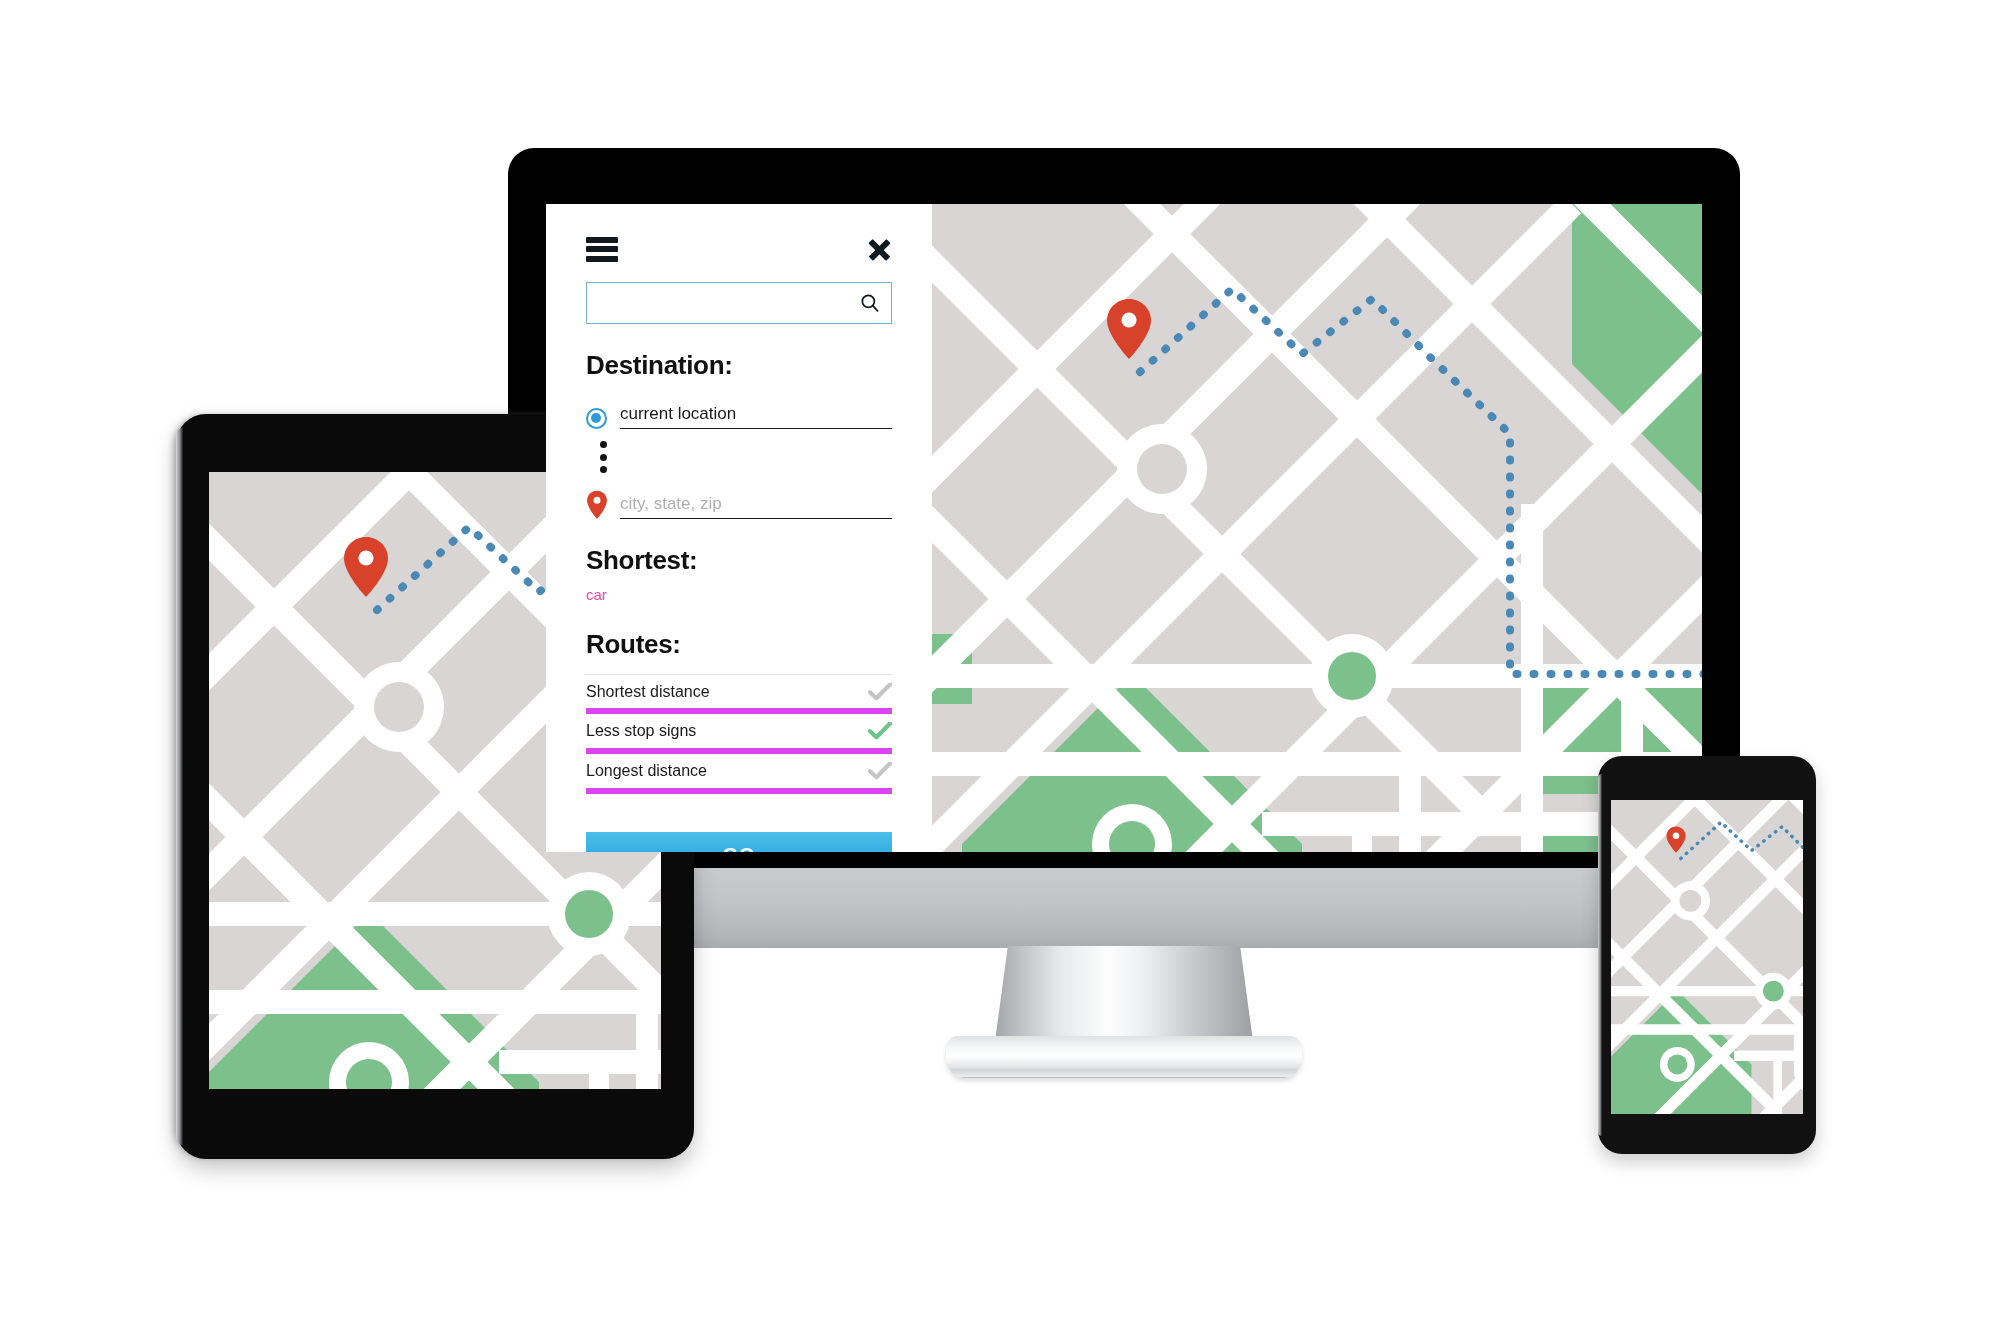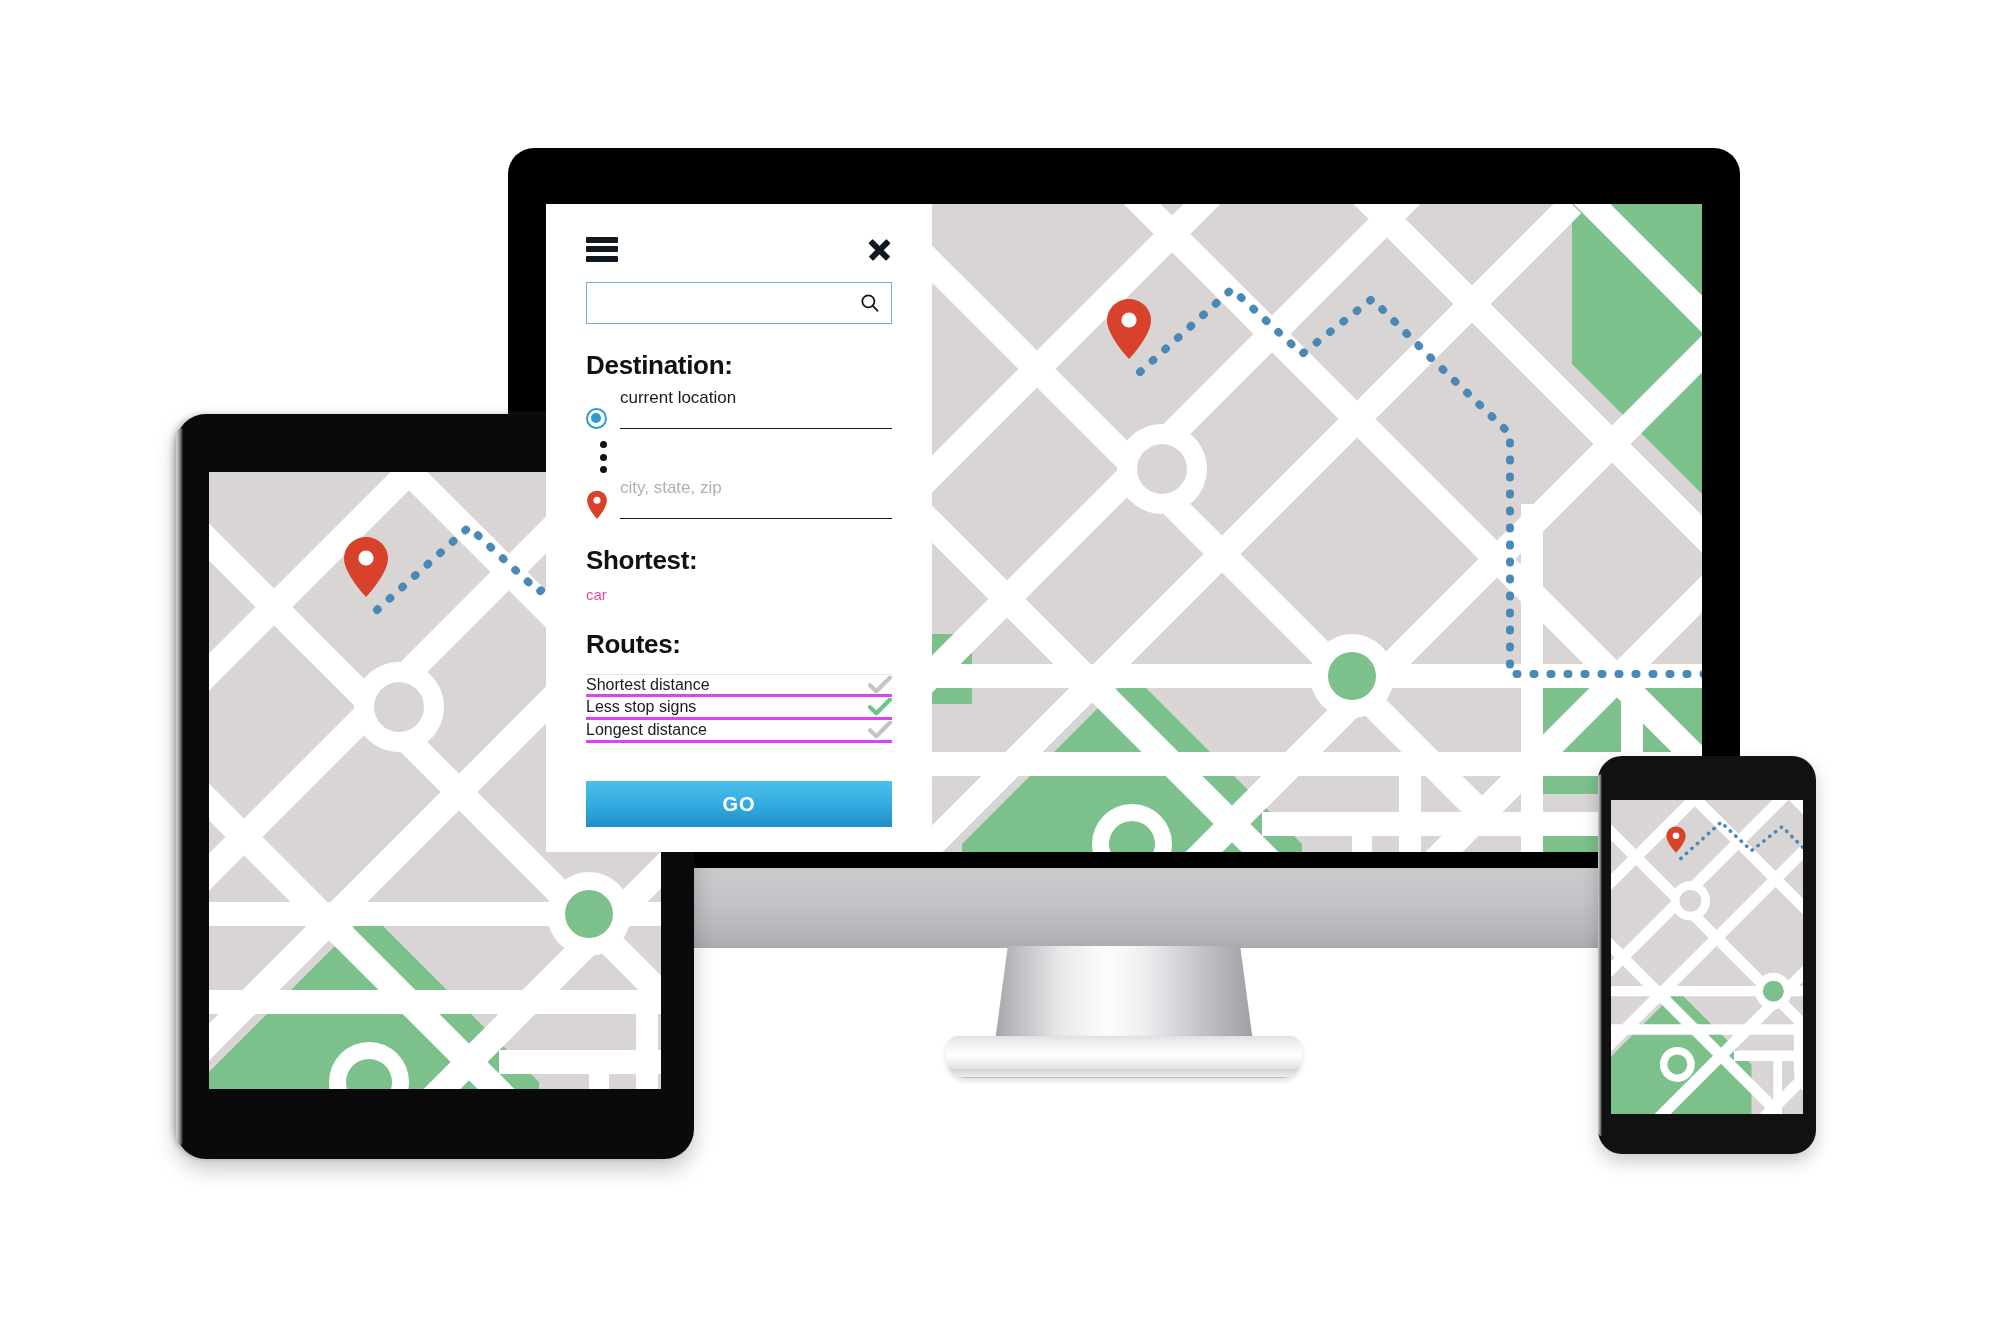--- a/index.html
+++ b/index.html
@@ -71,41 +71,41 @@
   #search-icon { width:22px; height:22px; flex:0 0 22px; }
 
   .section-title {
     font-size:26px; font-weight:bold; color:#111; letter-spacing:-0.3px;
     margin-top:26px; margin-bottom:14px;
   }
   #destination-rows { margin-top:2px; }
   .dest-row { display:flex; align-items:flex-end; height:34px; }
   .dest-marker { width:34px; flex:0 0 34px; display:flex; align-items:center; justify-content:flex-start; }
   .dest-line {
-    flex:1; border-bottom:1.5px solid #1a1a1a; padding-bottom:20px;
+    flex:1; border-bottom:1.5px solid #1a1a1a; padding-bottom:4px;
     font-size:17px; color:#1a1a1a;
   }
   .dest-line.placeholder { color:#b0b0b0; border-bottom-color:#1a1a1a; }
   #radio-icon {
     width:21px; height:21px; border-radius:50%; background:#fff;
     border:2.5px solid #2e9bd6; position:relative;
   }
   #radio-icon:after {
     content:""; position:absolute; left:3px; top:3px; width:10px; height:10px;
     border-radius:50%; background:#2e9bd6;
   }
   #dotted-connector { height:56px; width:34px; display:flex; flex-direction:column; justify-content:space-evenly; align-items:center; padding:6px 0; }
   #dotted-connector span { width:7px; height:7px; border-radius:50%; background:#111; display:block; }
 
   .transport-value { font-size:15px; color:#ec4899; margin-top:-4px; }
 
   #routes-list { margin-top:2px; }
   .route-row {
     display:flex; align-items:center; justify-content:space-between;
-    height:23px; border-bottom:3px solid #d946ef; font-size:16px; color:#1a1a1a;
+    height:40px; border-bottom:6px solid #d946ef; font-size:16px; color:#1a1a1a;
   }
   .route-row:first-child { border-top:1px solid #e3e3e3; }
   .check-icon { width:24px; height:18px; flex:0 0 24px; }
 
   #go-button {
     margin-top:38px; width:100%; height:46px; border:none; cursor:pointer;
     background:linear-gradient(to bottom,#4cc0ec 0%,#34ace0 50%,#1e8fc9 100%);
     color:#ffffff; font-size:20px; font-weight:bold; letter-spacing:1px;
     font-family:"Liberation Sans",sans-serif;
   }

